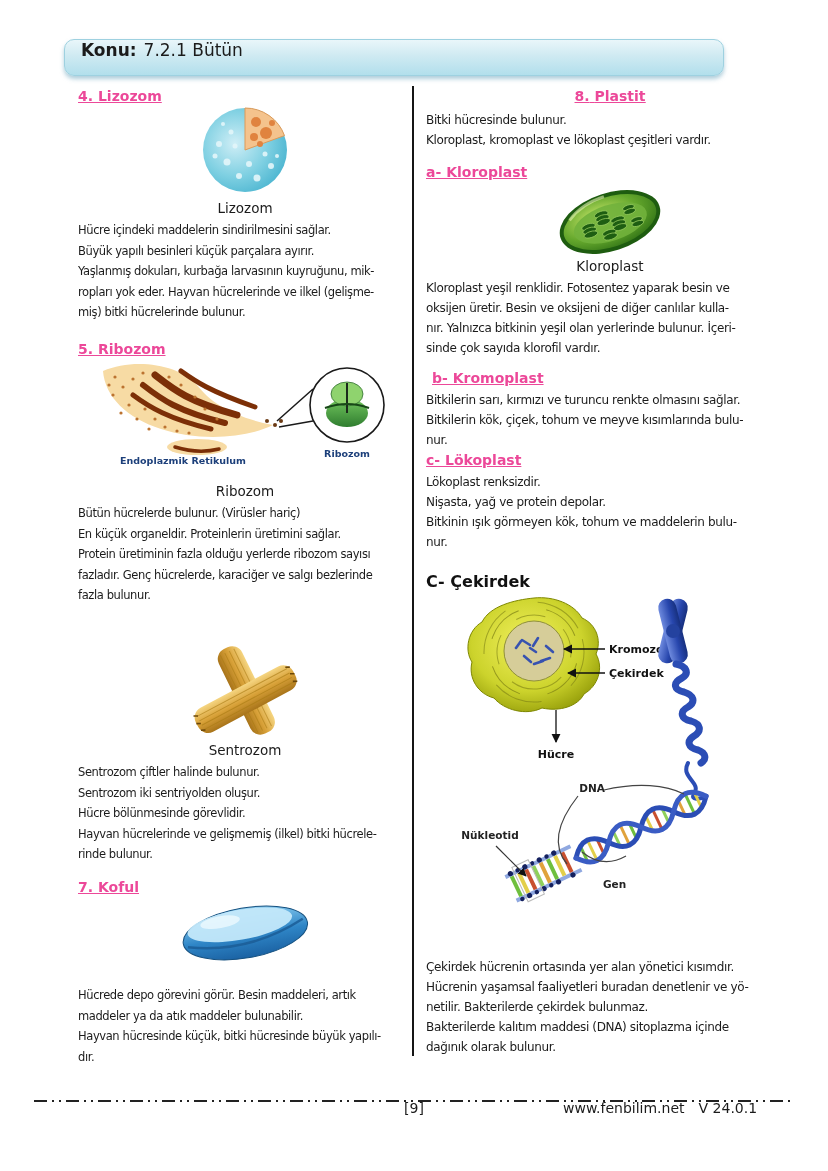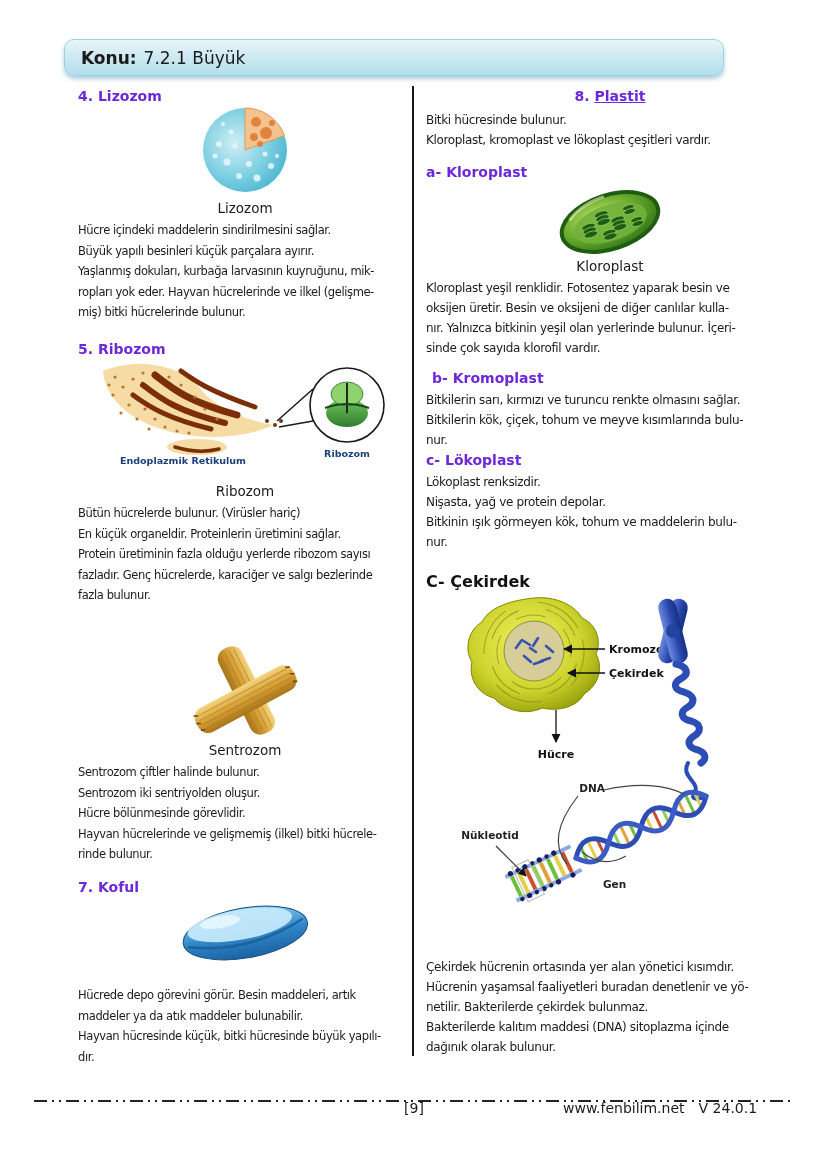--- a/index.html
+++ b/index.html
@@ -2,31 +2,31 @@
 <html><head>
 <meta charset="utf-8">
 <style>
   html,body{margin:0;padding:0;background:#ffffff;}
   .page{position:relative;width:828px;height:1171px;background:#ffffff;overflow:hidden;
         font-family:"DejaVu Sans",sans-serif;color:#1b1b1b;}
   
   .header-bar{position:absolute;left:64px;top:39px;width:660px;height:37px;border-radius:10px;
     background:linear-gradient(#e9f6fa 0%,#cfeaf2 45%,#b2dfec 100%);
     border:1px solid #9ed1e0;box-shadow:0 3px 4px rgba(110,165,190,.55);
-    display:flex;align-items:center;padding-left:16px;box-sizing:border-box;}
+    display:flex;align-items:flex-start;padding-left:16px;box-sizing:border-box;}
   .header-label{font-weight:bold;font-size:17px;margin-right:7px;}
   .header-title{font-size:17px;}
   
   .divider{position:absolute;left:412px;top:86px;width:2px;height:970px;background:#151515;}
   .col{position:absolute;top:88px;}
   .col-left{left:78px;width:334px;}
   .col-right{left:426px;width:368px;}
   .sec{position:absolute;left:0;width:100%;}
   .abs{position:absolute;left:0;width:100%;}
-  .h{font-weight:bold;font-size:14px;color:#6d28d9;}
+  .h{font-weight:bold;font-size:14px;color:#ec4899;text-decoration:underline;}
   .h-big{font-weight:bold;font-size:16px;color:#111;}
   .p{font-size:11.5px;line-height:20.5px;letter-spacing:-0.4px;white-space:pre-line;}
   .col-right .p{font-size:12px;letter-spacing:-0.35px;line-height:20px;}
   .cap{text-align:center;font-size:13.5px;}
   .fig{display:flex;justify-content:center;}
   .underline{text-decoration:underline;}
   svg text{font-family:"DejaVu Sans",sans-serif;}
   
   .foot-line{position:absolute;left:34px;top:1088px;}
   .foot-page{position:absolute;left:0;right:0;top:1100px;text-align:center;font-size:14px;}
@@ -34,21 +34,21 @@
   .foot-site span{margin-right:14px;}
   .foot-site span:last-child{margin-right:0;}
 </style>
 </head>
 <body>
 
 <div class="page">
 
   <div class="header-bar">
     <span class="header-label">Konu:</span>
-    <span class="header-title">7.2.1 Büyük</span>
+    <span class="header-title">7.2.1 Bütün</span>
   </div>
 
   <div class="divider"></div>
 
   <div class="col col-left">
 
     <div class="sec" style="top:0;height:253px;">
       <div class="abs h" style="top:0;">4. Lizozom</div>
       <div class="abs fig" style="top:14px;">
         <svg width="92" height="92" viewBox="0 0 92 92">

